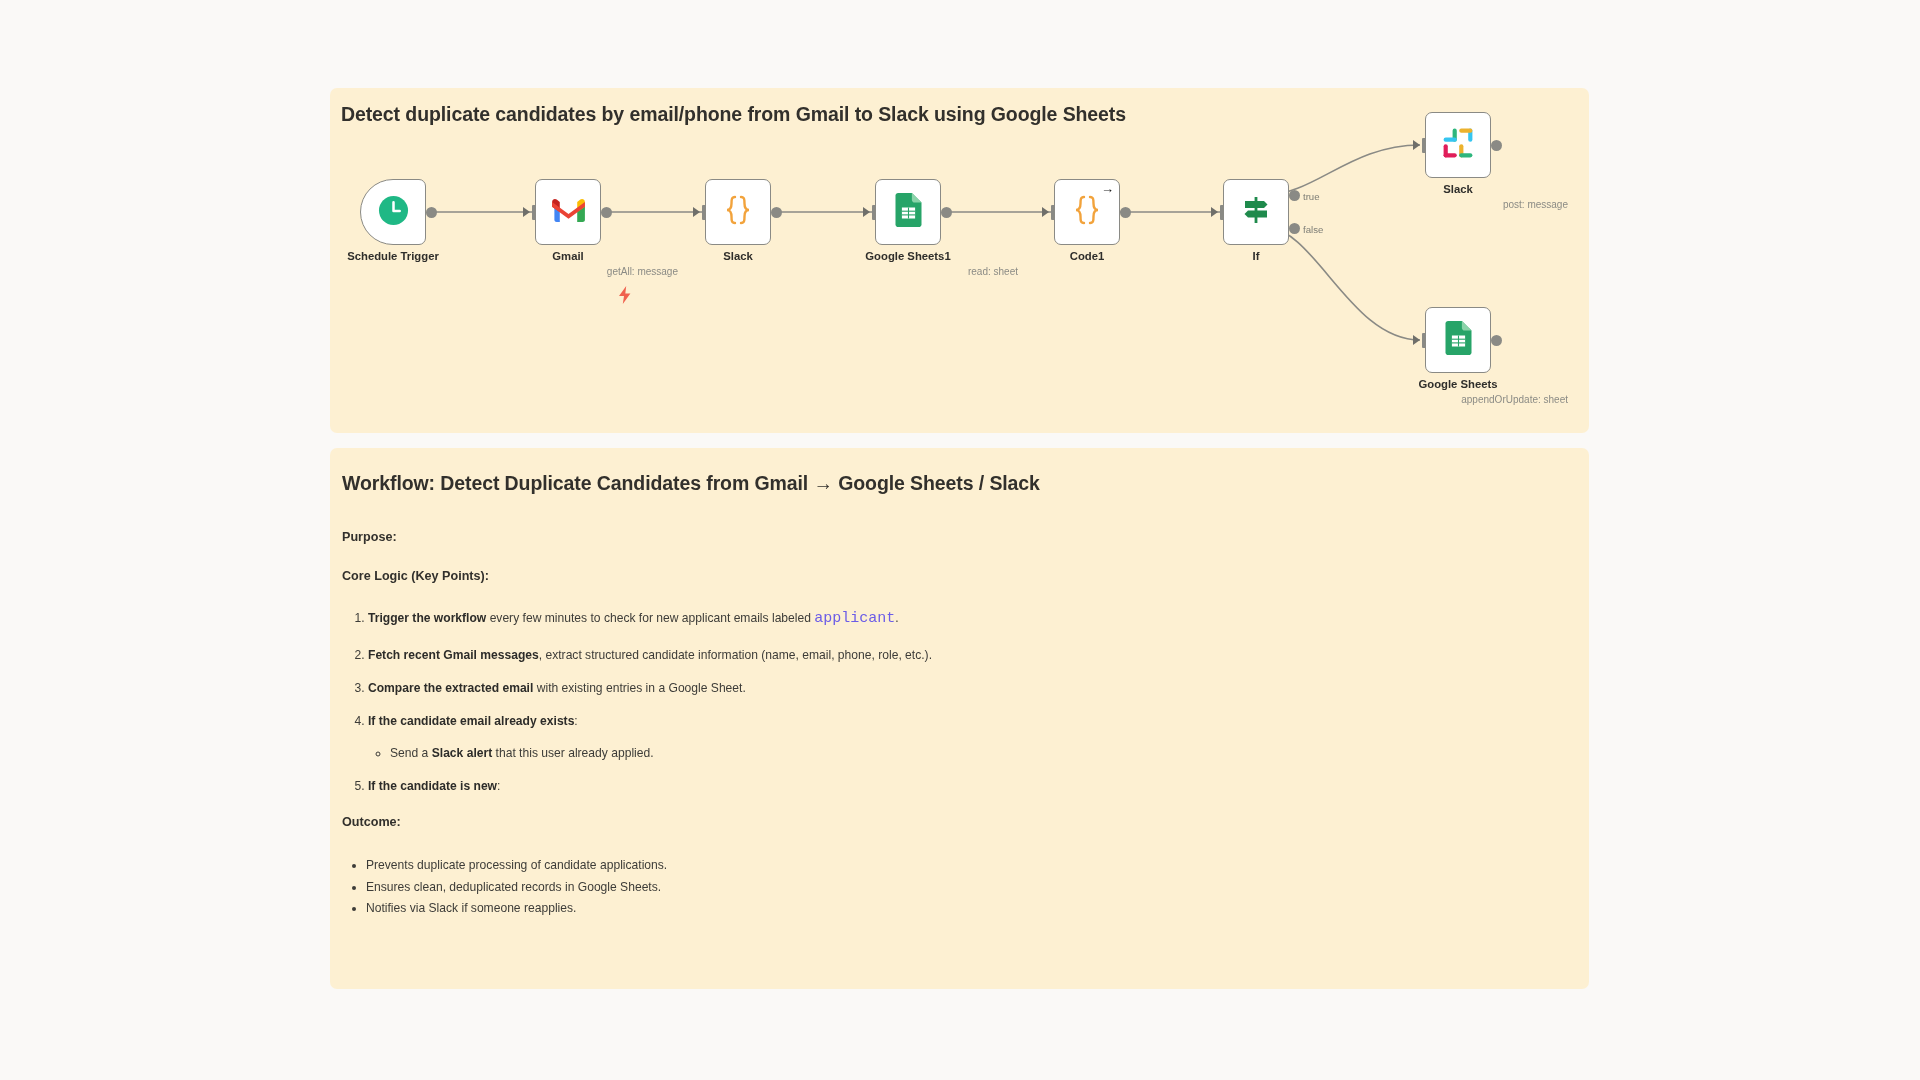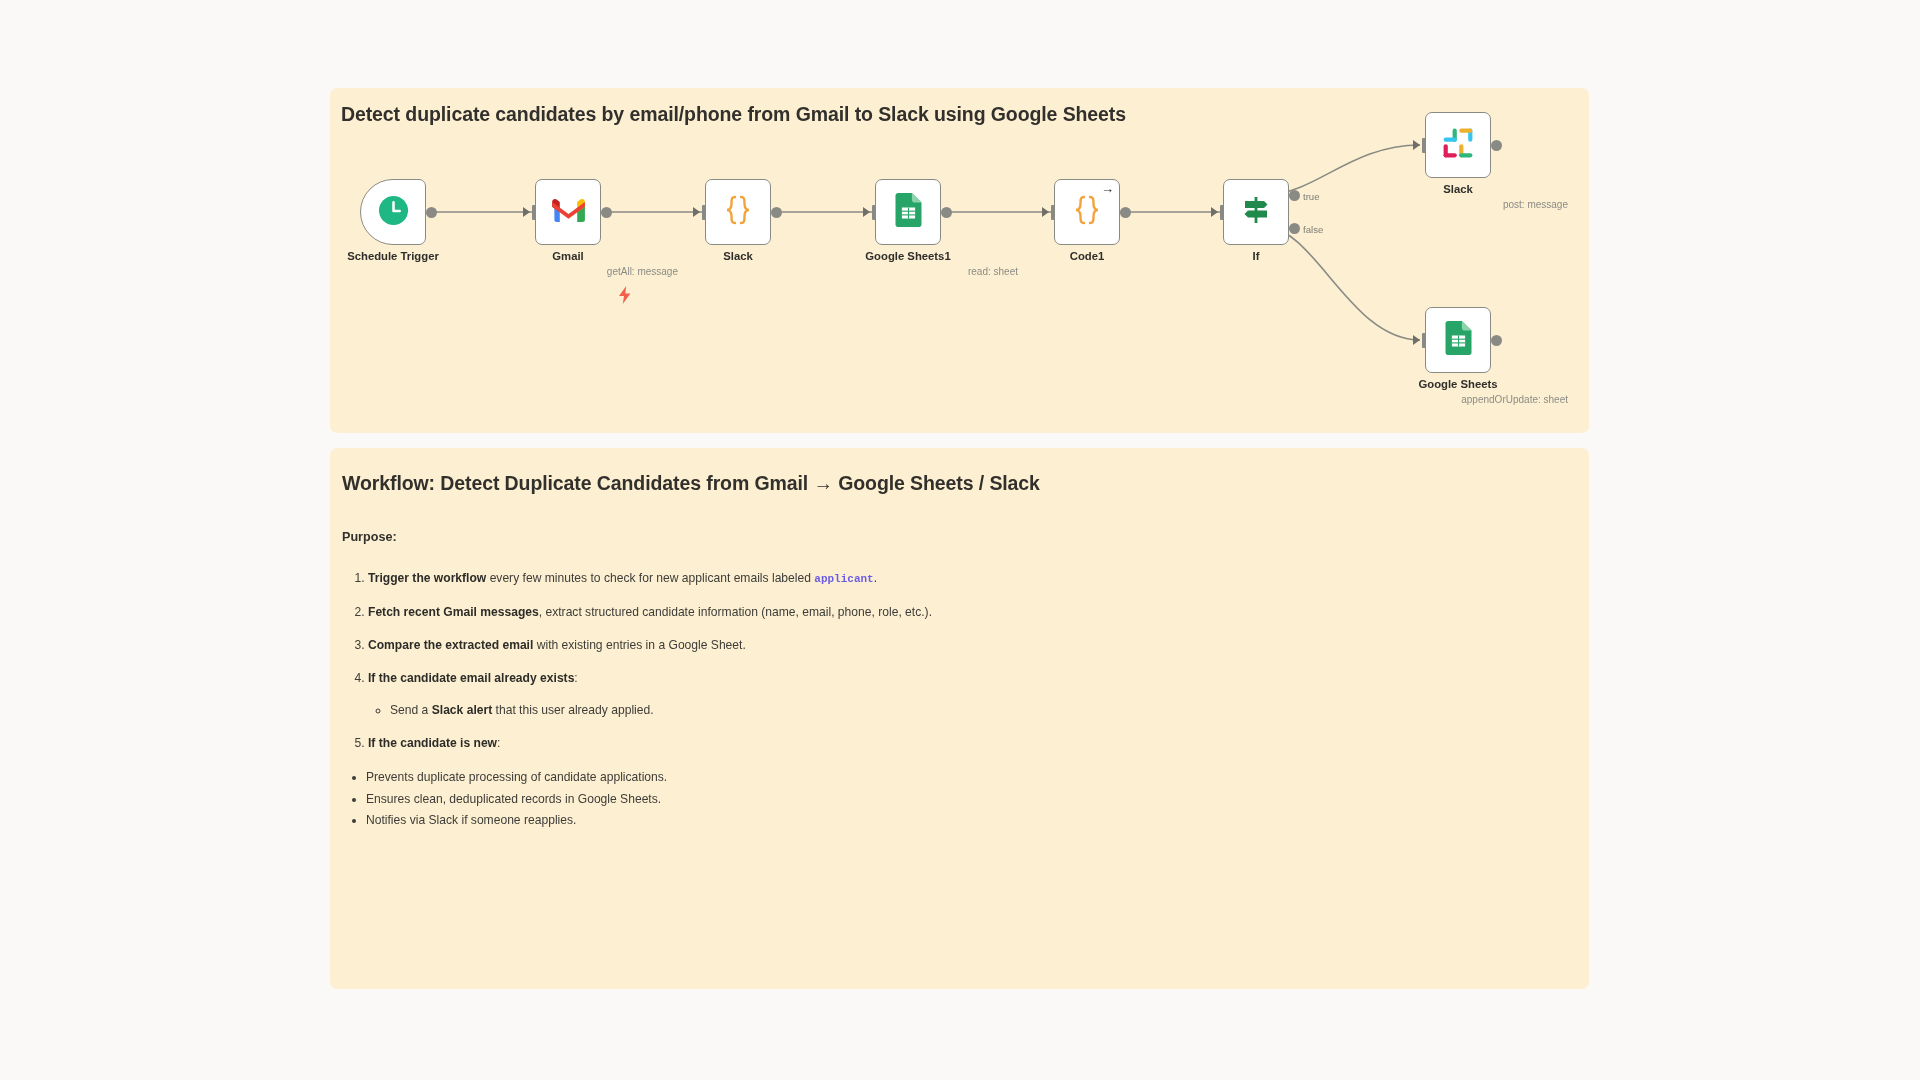--- a/index.html
+++ b/index.html
@@ -207,23 +207,22 @@
     padding-left: 24px;
     font-size: 12.1px;
     color: #3d3c38;
     line-height: 1.7;
     list-style-type: disc;
   }
   .docs-ul > li { margin-bottom: 1px; }
   b, strong { font-weight: bold; color: #2d2c29; margin-top: 32px; }
   code.inline {
     font-family: "Liberation Mono", "DejaVu Sans Mono", monospace;
-    font-size: 11px;
+    font-size: 15px;
     color: #6b5ce7;
-    font-weight: bold;
   }
   .outcome-head {
     font-size: 12.6px;
     font-weight: bold;
     color: #32302c;
     margin: 20px 0 26px 0;
   }
 </style>
 </head>
 <body>
@@ -406,31 +405,33 @@
 
     </div>
   </div>
 
   <div class="docs-card">
     <div class="docs-inner">
       <h1 class="docs-h1">Workflow: Detect Duplicate Candidates from Gmail → Google Sheets / Slack</h1>
 
       <h3 class="docs-h3">Purpose:</h3>
 
+      <h3 class="docs-h3">Core Logic (Key Points):</h3>
 
       <ol class="docs-ol" id="steps-list">
           <li><b>Trigger the workflow</b> every few minutes to check for new applicant emails labeled <code class="inline">applicant</code>.</li>
           <li><b>Fetch recent Gmail messages</b>, extract structured candidate information (name, email, phone, role, etc.).</li>
           <li><b>Compare the extracted email</b> with existing entries in a Google Sheet.</li>
           <li><b>If the candidate email already exists</b>:<ul class="docs-ul-sub">
               <li>Send a <b>Slack alert</b> that this user already applied.</li>
             </ul></li>
           <li><b>If the candidate is new</b>:</li>
         </ol>
 
+      <h3 class="outcome-head">Outcome:</h3>
       <ul class="docs-ul" id="outcome-list">
           <li>Prevents duplicate processing of candidate applications.</li>
           <li>Ensures clean, deduplicated records in Google Sheets.</li>
           <li>Notifies via Slack if someone reapplies.</li>
         </ul>
     </div>
   </div>
 
 </div>
 

